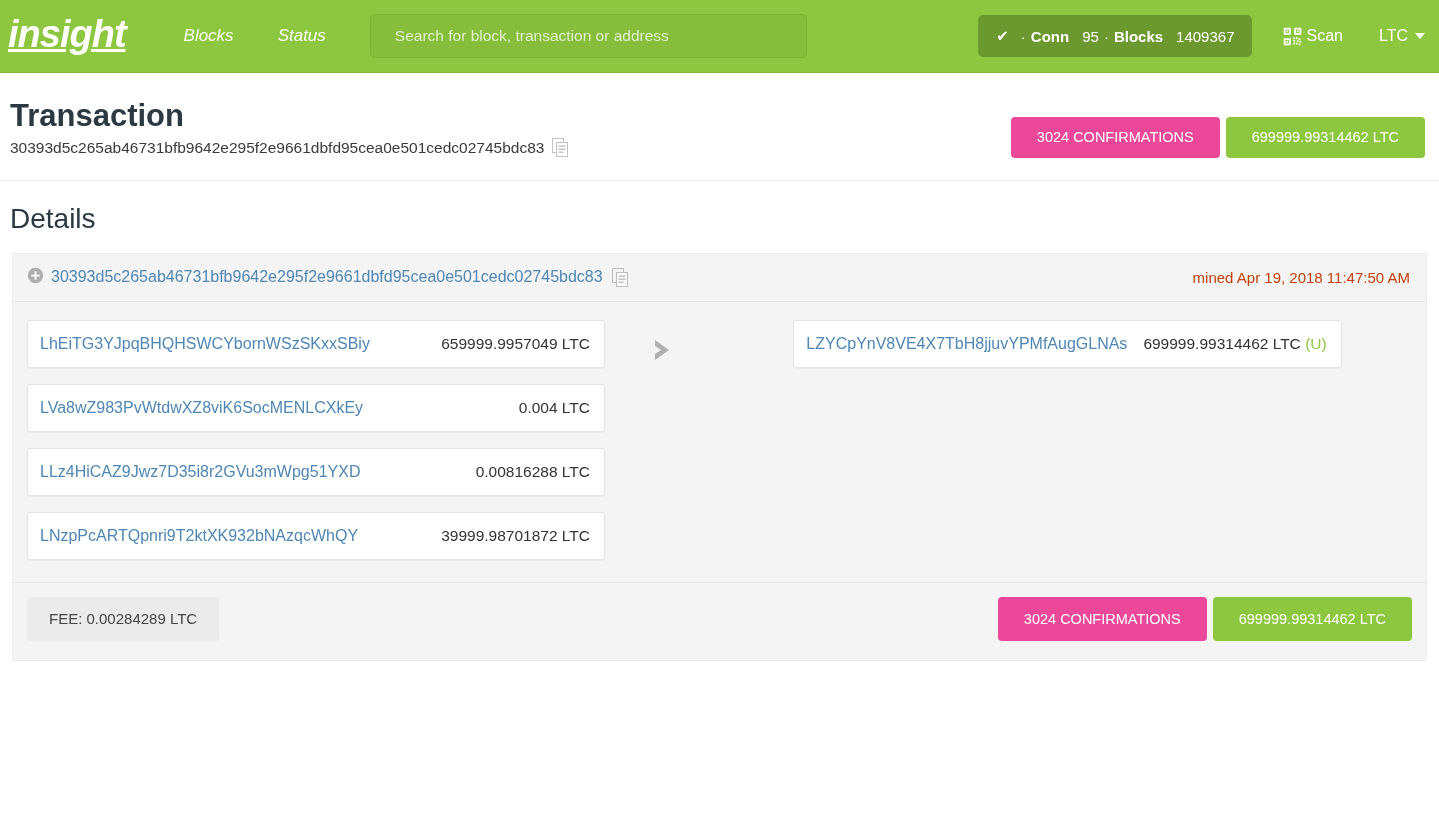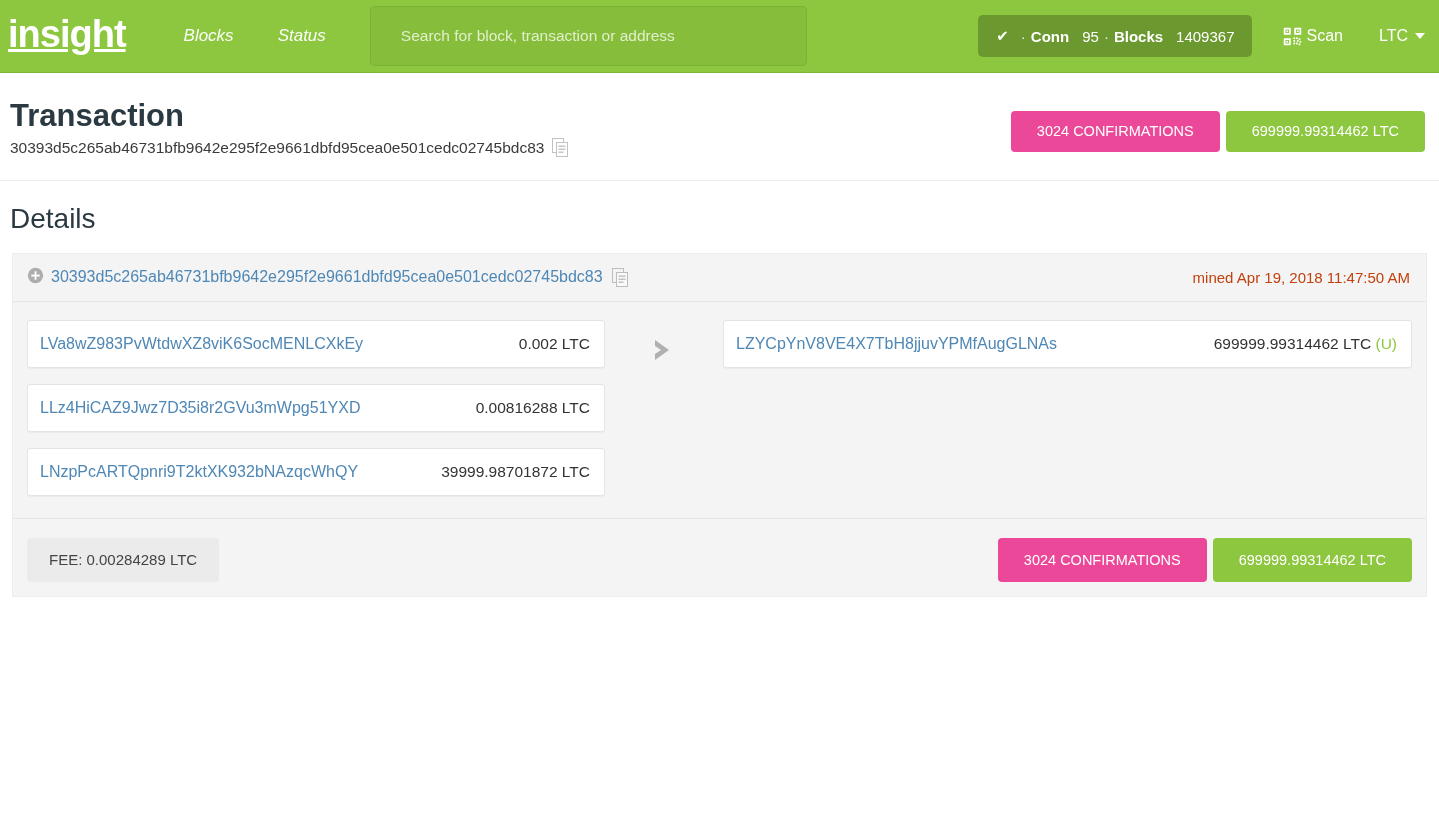--- a/index.html
+++ b/index.html
@@ -18,20 +18,21 @@
     height: 73px;
     background: #8dc63f;
     display: flex;
     align-items: center;
     padding: 0 14px 0 0;
     position: relative;
     border-bottom: 1px solid #7fb636;
   }
   .brand {
     font-size: 38px;
+    font-style: italic;
     font-weight: bold;
     color: #ffffff;
     letter-spacing: -1px;
     padding: 0 0 0 8px;
     line-height: 1;
     margin-top: -4px;
     user-select: none;
   }
   .nav-links { display: flex; align-items: center; margin-left: 36px; font-style: italic; }
   .nav-link {
@@ -39,28 +40,28 @@
     font-size: 17px;
     text-decoration: none;
     padding: 0 22px;
     opacity: .97;
     white-space: nowrap;
   }
 
   .search-wrap { margin-left: 22px; }
   .search-input {
     width: 437px;
-    height: 60px;
+    height: 44px;
     background: #86bd3a;
     border: 1px solid #7cb233;
     border-radius: 5px;
     color: #ffffff;
     font-size: 15.5px;
     font-family: "Liberation Sans", sans-serif;
-    padding: 0 30px;
+    padding: 0 24px;
     outline: none;
   }
   .search-input::placeholder { color: #e6f2d4; opacity: .95; }
 
   .nav-right {
     margin-left: auto;
     display: flex;
     align-items: center;
   }
   .status-pill {
@@ -105,21 +106,21 @@
     margin-left: 7px;
     border-left: 5px solid transparent;
     border-right: 5px solid transparent;
     border-top: 6px solid #ffffff;
   }
 
   
   .page-head {
     padding: 26px 14px 22px 10px;
     display: flex;
-    align-items: center;
+    align-items: flex-end;
     border-bottom: 1px solid #ececec;
     min-height: 96px;
   }
   .page-head-left { flex: 1 1 auto; }
   .page-title {
     font-size: 31px;
     font-weight: bold;
     color: #2b3a42;
     margin: 0 0 4px 0;
     line-height: 1.12;
@@ -202,21 +203,21 @@
     padding-left: 18px;
   }
 
   .io-body {
     display: flex;
     align-items: flex-start;
     padding: 18px 14px 22px 14px;
   }
   .io-col { display: flex; flex-direction: column; gap: 16px; }
   .io-col-in { width: 578px; flex: 0 0 578px; }
-  .io-col-out { flex: 1 1 auto; }
+  .io-col-out { flex: 1 1 auto; align-items: center; }
   .arrow-col {
     flex: 0 0 auto;
     width: 118px;
     display: flex;
     justify-content: center;
     padding-top: 16px;
   }
   .arrow-chevron { display: block; }
 
   .io-row {
@@ -241,21 +242,21 @@
     color: #333333;
     white-space: nowrap;
     padding-left: 16px;
   }
   .unspent { color: #8dc63f; }
 
   .panel-foot {
     border-top: 1px solid #e6e6e6;
     padding: 14px 14px 14px 14px;
     display: flex;
-    align-items: flex-end;
+    align-items: flex-start;
     min-height: 78px;
   }
   .fee-box {
     background: #ebebeb;
     border-radius: 3px;
     height: 44px;
     display: flex;
     align-items: center;
     padding: 0 22px;
     font-size: 15px;
@@ -372,22 +373,26 @@
         <rect x="6.5" y="13.5" width="5" height="1.4" fill="#9a9a9a"></rect>
       </svg>
     </span>
     <span class="mined">mined Apr 19, 2018 11:47:50 AM</span>
   </div>
 
   <div class="io-body">
 
     <div class="io-col io-col-in">
       <div class="io-row">
+        <a class="io-addr" href="#">LhEiTG3YJpqBHQHSWCYbornWSzSKxxSBiy</a>
+        <span class="io-amt">659999.9957049 LTC</span>
+      </div>
+      <div class="io-row">
         <a class="io-addr" href="#">LVa8wZ983PvWtdwXZ8viK6SocMENLCXkEy</a>
-        <span class="io-amt">0.002 LTC</span>
+        <span class="io-amt">0.004 LTC</span>
       </div>
       <div class="io-row">
         <a class="io-addr" href="#">LLz4HiCAZ9Jwz7D35i8r2GVu3mWpg51YXD</a>
         <span class="io-amt">0.00816288 LTC</span>
       </div>
       <div class="io-row">
         <a class="io-addr" href="#">LNzpPcARTQpnri9T2ktXK932bNAzqcWhQY</a>
         <span class="io-amt">39999.98701872 LTC</span>
       </div>
     </div>

